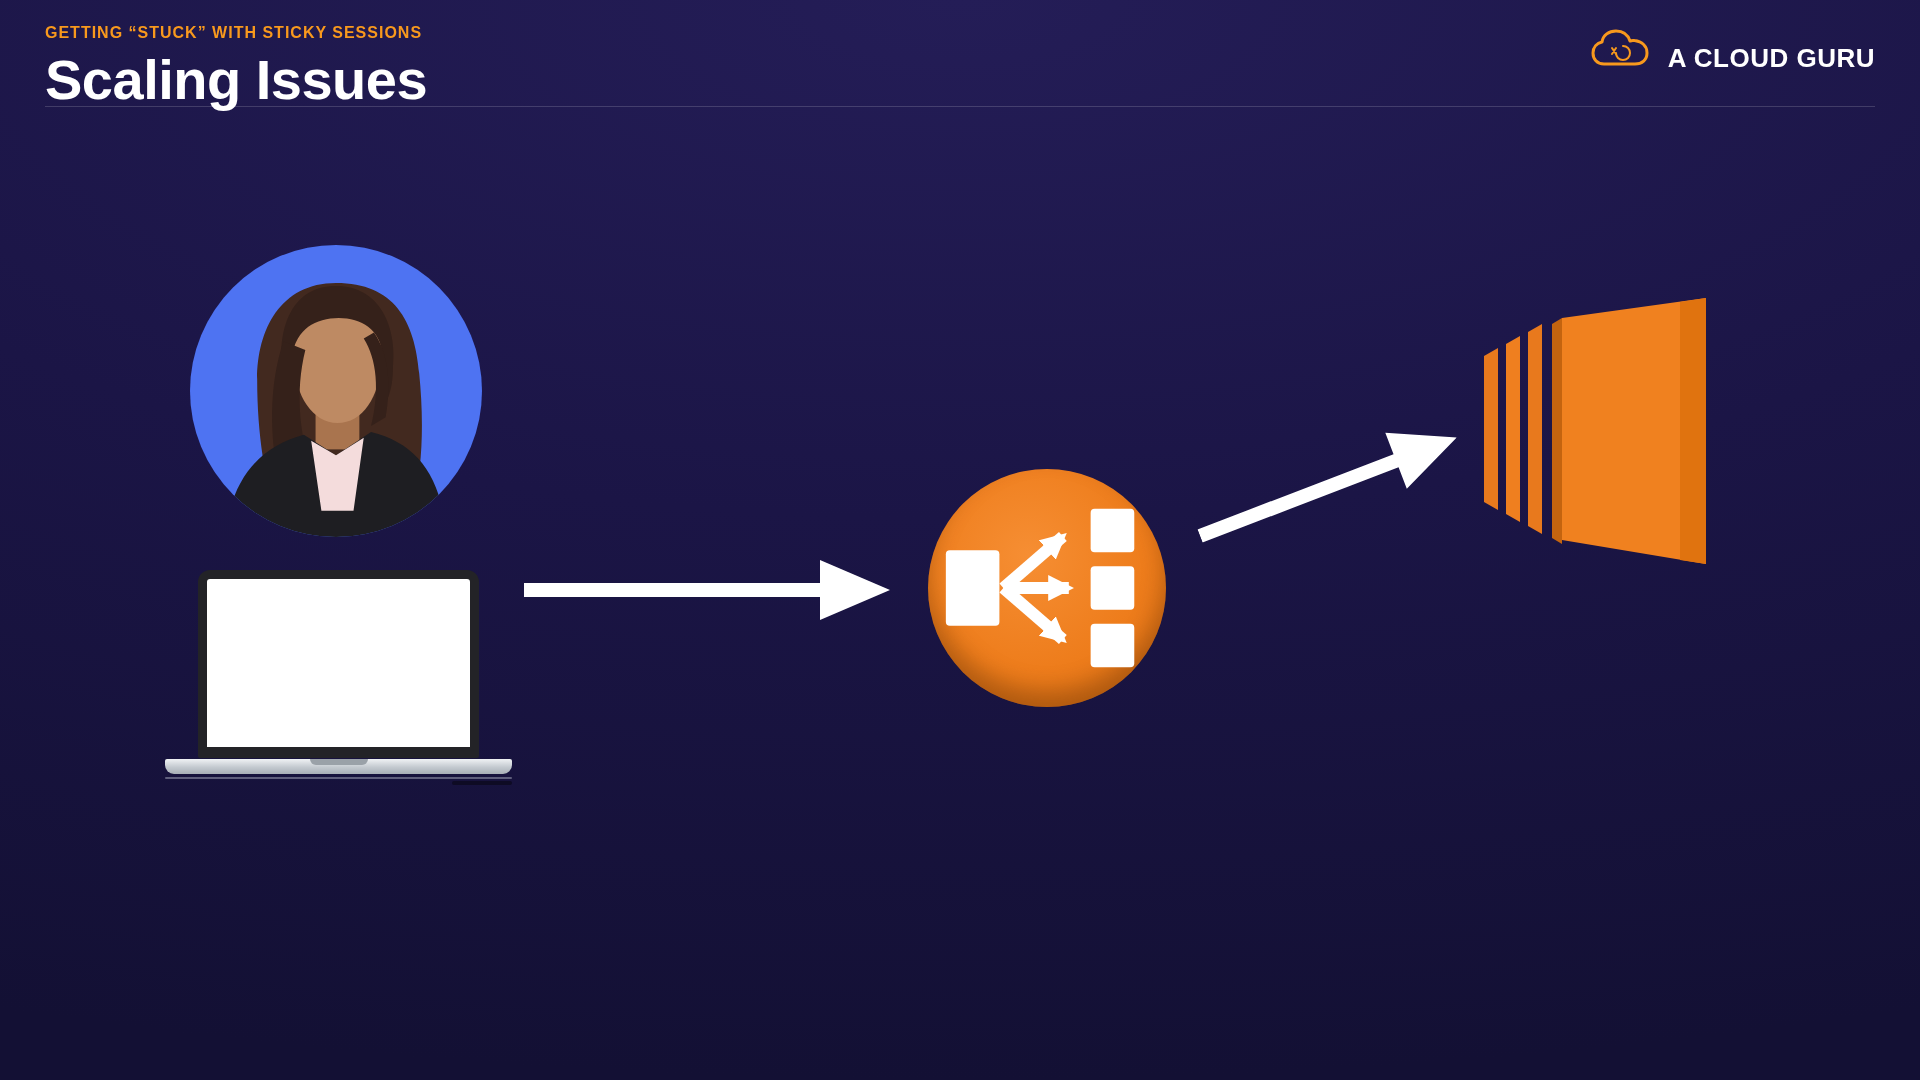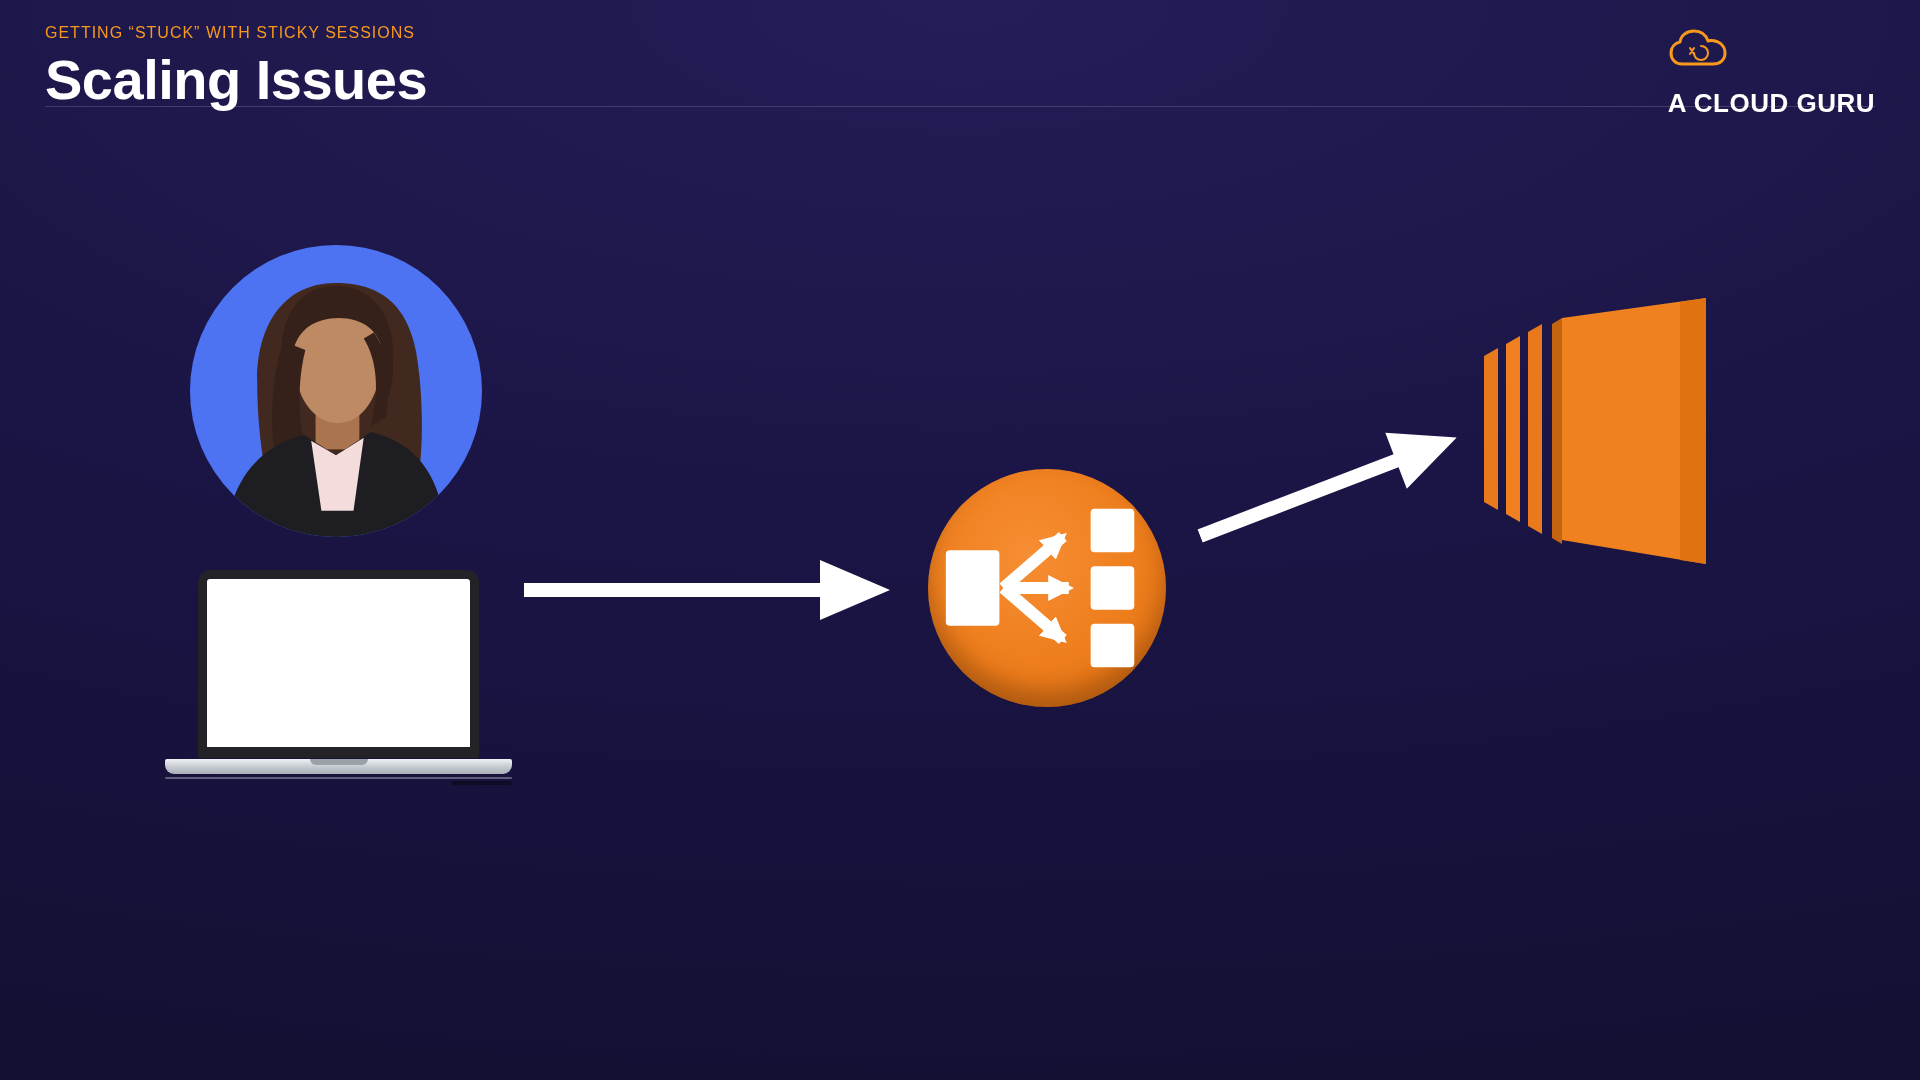--- a/index.html
+++ b/index.html
@@ -14,28 +14,28 @@
   
   .header {
     position:absolute; top:0; left:0; right:0; height:107px;
     padding:24px 45px 0 45px;
   }
   .header-divider {
     position:absolute; left:45px; right:45px; bottom:0; height:1px;
     background:rgba(255,255,255,0.16);
   }
   .eyebrow {
-    color:#F8991D; font-size:16px; font-weight:normal; letter-spacing:1px;
+    color:#F8991D; font-size:16px; font-weight:bold; letter-spacing:1px;
   }
   .title {
     margin-top:5px; color:#ffffff; font-size:56px; font-weight:bold; letter-spacing:-0.5px;
   }
   .logo {
     position:absolute; top:28px; right:45px;
-    display:flex; align-items:flex-start; gap:14px;flex-direction:column;
+    display:flex; align-items:flex-end; gap:14px;
   }
   .logo-cloud { width:64px; height:46px; }
   .logo-text {
     color:#ffffff; font-size:26px; font-weight:bold; letter-spacing:0.5px;
   }
 
   
   .diagram { position:absolute; inset:107px 0 0 0; }
 
   .avatar {

